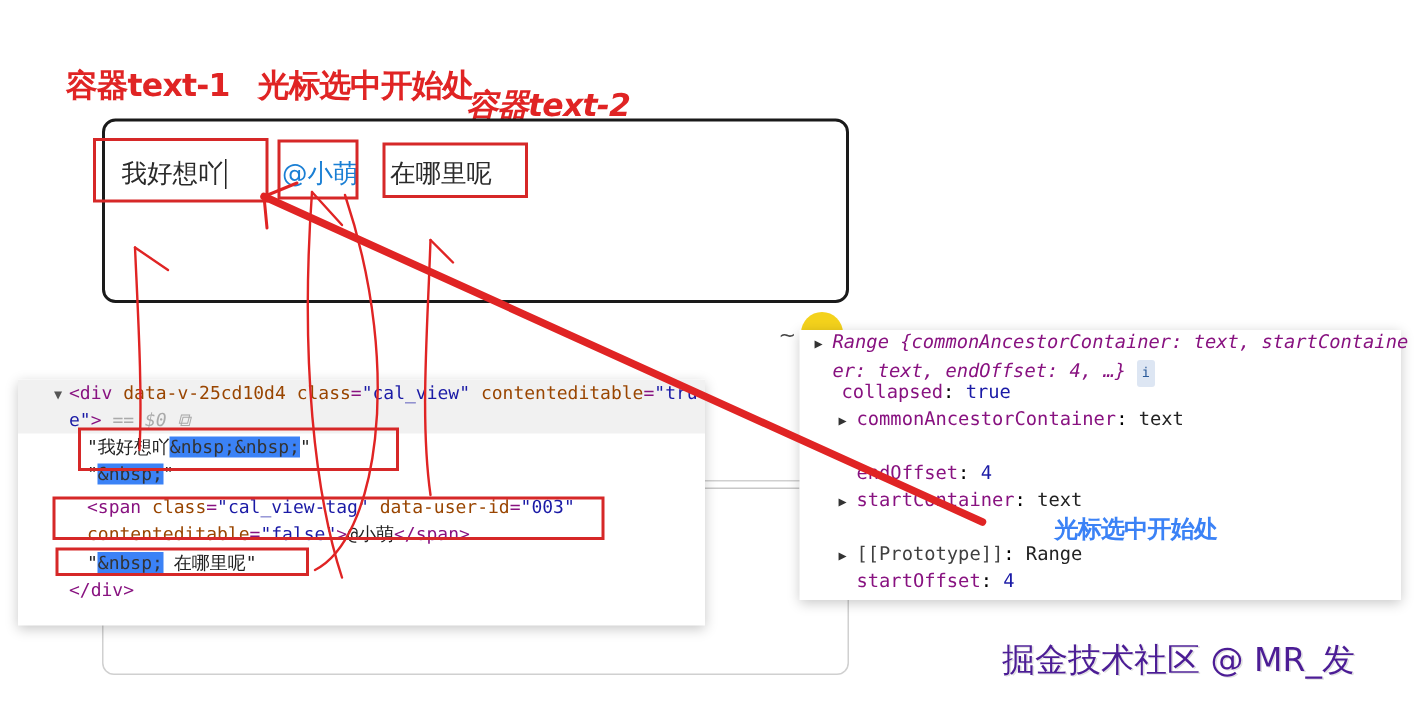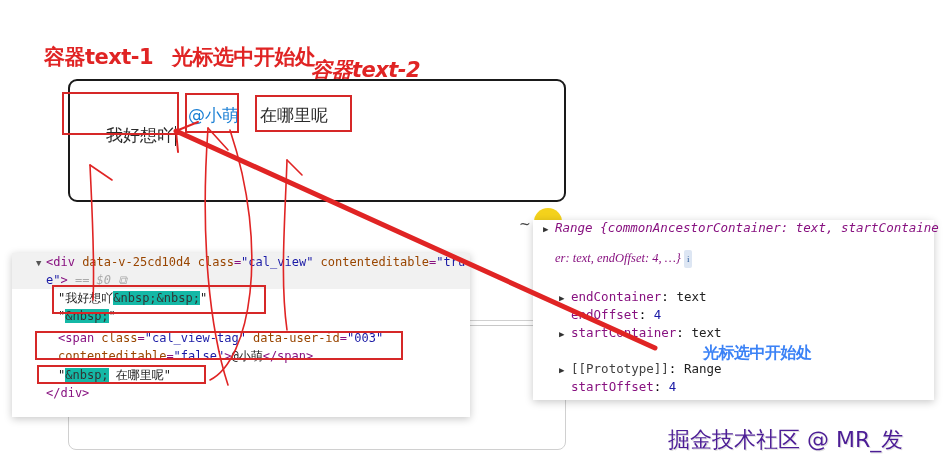--- a/index.html
+++ b/index.html
@@ -26,21 +26,21 @@
   
   .elements { position:absolute; left:12px; top:253px; width:458px; height:164px; background:#fff;
               box-shadow:0 2px 8px rgba(0,0,0,0.22); overflow:hidden;
               font-family:"DejaVu Sans Mono", monospace; font-size:12px; }
   .el-row { position:absolute; left:0; right:0; height:18px; line-height:18px; white-space:nowrap; }
   .el-row.sel { background:#f1f1f1; }
   .tagc { color:#881280; }
   .attrn { color:#994500; }
   .attrv { color:#1a1aa6; }
   .txt { color:#222; }
-  .nbsp { background:#14b8a6; color:#333; }
+  .nbsp { background:#3b82f6; color:#333; }
   .dim { color:#aaa; font-style:italic; }
   .tri { color:#555; font-size:9px; display:inline-block; width:10px; }
   .flexbadge { display:inline-block; border:1px solid #9cb6d6; border-radius:8px; color:#2a5a9a;
                font-size:10px; padding:0 5px; line-height:12px; margin-left:4px; }
   .dots { display:inline-block; background:#dde6f3; border:1px solid #9cb6d6; border-radius:3px; color:#2a5a9a;
           font-size:8px; line-height:9px; padding:0 2px; }
 
   
   .console { position:absolute; left:533px; top:220px; width:401px; height:180px; background:#fff;
              box-shadow:0 2px 8px rgba(0,0,0,0.22); font-family:"DejaVu Sans Mono", monospace; font-size:12.5px; }
@@ -67,21 +67,21 @@
 </head>
 <body>
 
 <div class="anno-label" style="left:44px;top:43px;">容器text-1</div>
 <div class="anno-label" style="left:172px;top:43px;">光标选中开始处</div>
 <div class="anno-label" style="left:311px;top:56px;font-style:italic;">容器text-2</div>
 
 <div class="editor-bottom"></div>
 
 <div class="editor"></div>
-<div class="ed-text" style="left:106px;top:104px;margin-top:20px;">
+<div class="ed-text" style="left:81px;top:104px;">
   <span>我好想吖</span><span class="caret"></span>
 </div>
 <div class="ed-text ed-tag" style="left:188px;top:104px;">@小萌</div>
 <div class="ed-text" style="left:260px;top:104px;">在哪里呢</div>
 
 <div class="redbox" style="left:62px;top:92px;width:117px;height:43px;"></div>
 <div class="redbox" style="left:185px;top:93px;width:54px;height:40px;"></div>
 <div class="redbox" style="left:255px;top:95px;width:97px;height:37px;"></div>
 
 <div class="divider"></div>
@@ -125,26 +125,29 @@
   <div class="redbox" style="left:25px;top:112px;width:169px;height:19px;"></div>
 </div>
 
 <div class="emoji"></div>
 <div class="tilde">~</div>
 
 <div class="console">
   <div class="c-row" style="top:-1px;left:10px;">
     <span class="ctri">▶</span><span class="ital key">Range {commonAncestorContainer: text, startContaine</span>
   </div>
-  <div class="c-row" style="top:29px;left:22px;font-family:Liberation Serif, serif;">
+  <div class="c-row" style="top:18px;left:22px;">
     <span class="ital key">er: text, endOffset: 4, …}</span>
     <span class="info">i</span>
   </div>
-  <div class="c-row" style="top:68px;left:26px;">
-    <span class="ctri">▶</span><span class="key">endContainer</span>: <span class="valt">text</span>
+  <div class="c-row" style="top:32px;left:28px;">
+    <span class="key">collapsed</span>: <span class="valb">true</span>
+  </div>
+  <div class="c-row" style="top:50px;left:26px;">
+    <span class="ctri">▶</span><span class="key">commonAncestorContainer</span>: <span class="valt">text</span>
   </div>
   <div class="c-row" style="top:86px;left:38px;">
     <span class="key">endOffset</span>: <span class="valb">4</span>
   </div>
   <div class="c-row" style="top:104px;left:26px;">
     <span class="ctri">▶</span><span class="key">startContainer</span>: <span class="valt">text</span>
   </div>
   <div class="c-row" style="top:122px;left:38px;margin-top:36px;">
     <span class="key">startOffset</span>: <span class="valb">4</span>
   </div>

